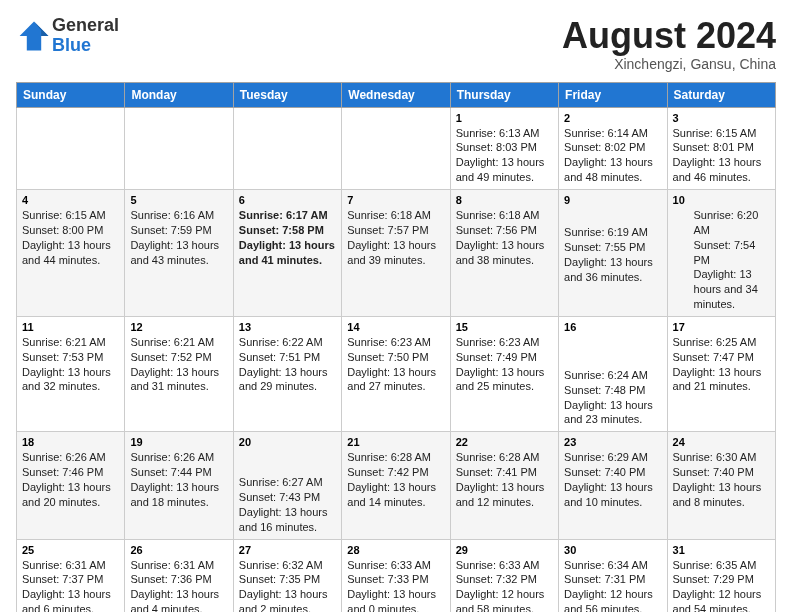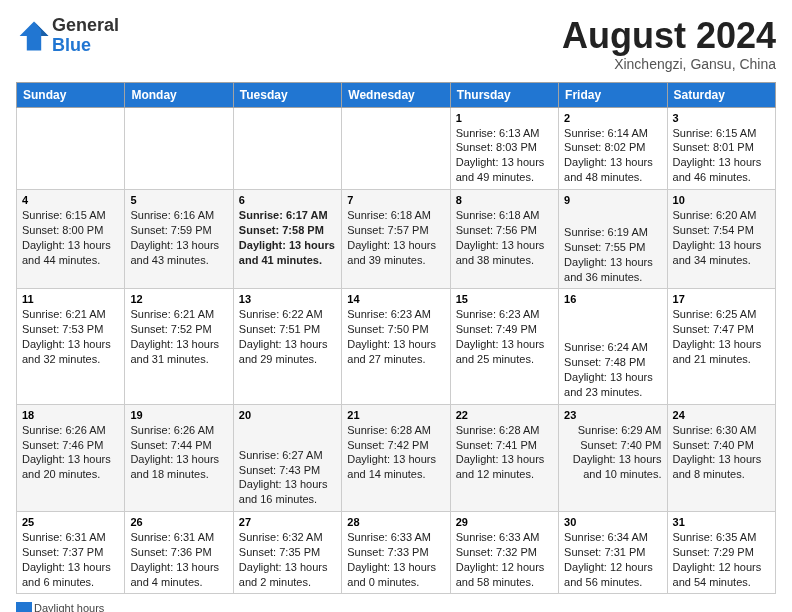--- a/index.html
+++ b/index.html
@@ -188,21 +188,21 @@
 Daylight: 13 hours and 38 minutes.</div>
         </td>
         <td>
           <span class="day-number">9</span>
           <div class="day-info" style="white-space: pre-line; margin-top: 19px;">Sunrise: 6:19 AM
 Sunset: 7:55 PM
 Daylight: 13 hours and 36 minutes.</div>
         </td>
         <td>
           <span class="day-number">10</span>
-          <div class="day-info" style="white-space: pre-line;">Sunrise: 6:20 AM
+          <div class="day-info" style="white-space: pre-line; margin-left: 21px;">Sunrise: 6:20 AM
 Sunset: 7:54 PM
 Daylight: 13 hours and 34 minutes.</div>
         </td>
       </tr>
       <tr>
         <td>
           <span class="day-number">11</span>
           <div class="day-info" style="white-space: pre-line;">Sunrise: 6:21 AM
 Sunset: 7:53 PM
 Daylight: 13 hours and 32 minutes.</div>
@@ -270,21 +270,21 @@
 Daylight: 13 hours and 14 minutes.</div>
         </td>
         <td>
           <span class="day-number">22</span>
           <div class="day-info" style="white-space: pre-line;">Sunrise: 6:28 AM
 Sunset: 7:41 PM
 Daylight: 13 hours and 12 minutes.</div>
         </td>
         <td>
           <span class="day-number">23</span>
-          <div class="day-info" style="white-space: pre-line; text-align: right;">Sunrise: 6:29 AM
+          <div class="day-info" style="white-space: pre-line;">Sunrise: 6:29 AM
 Sunset: 7:40 PM
 Daylight: 13 hours and 10 minutes.</div>
         </td>
         <td>
           <span class="day-number">24</span>
           <div class="day-info" style="white-space: pre-line;">Sunrise: 6:30 AM
 Sunset: 7:40 PM
 Daylight: 13 hours and 8 minutes.</div>
         </td>
       </tr>

